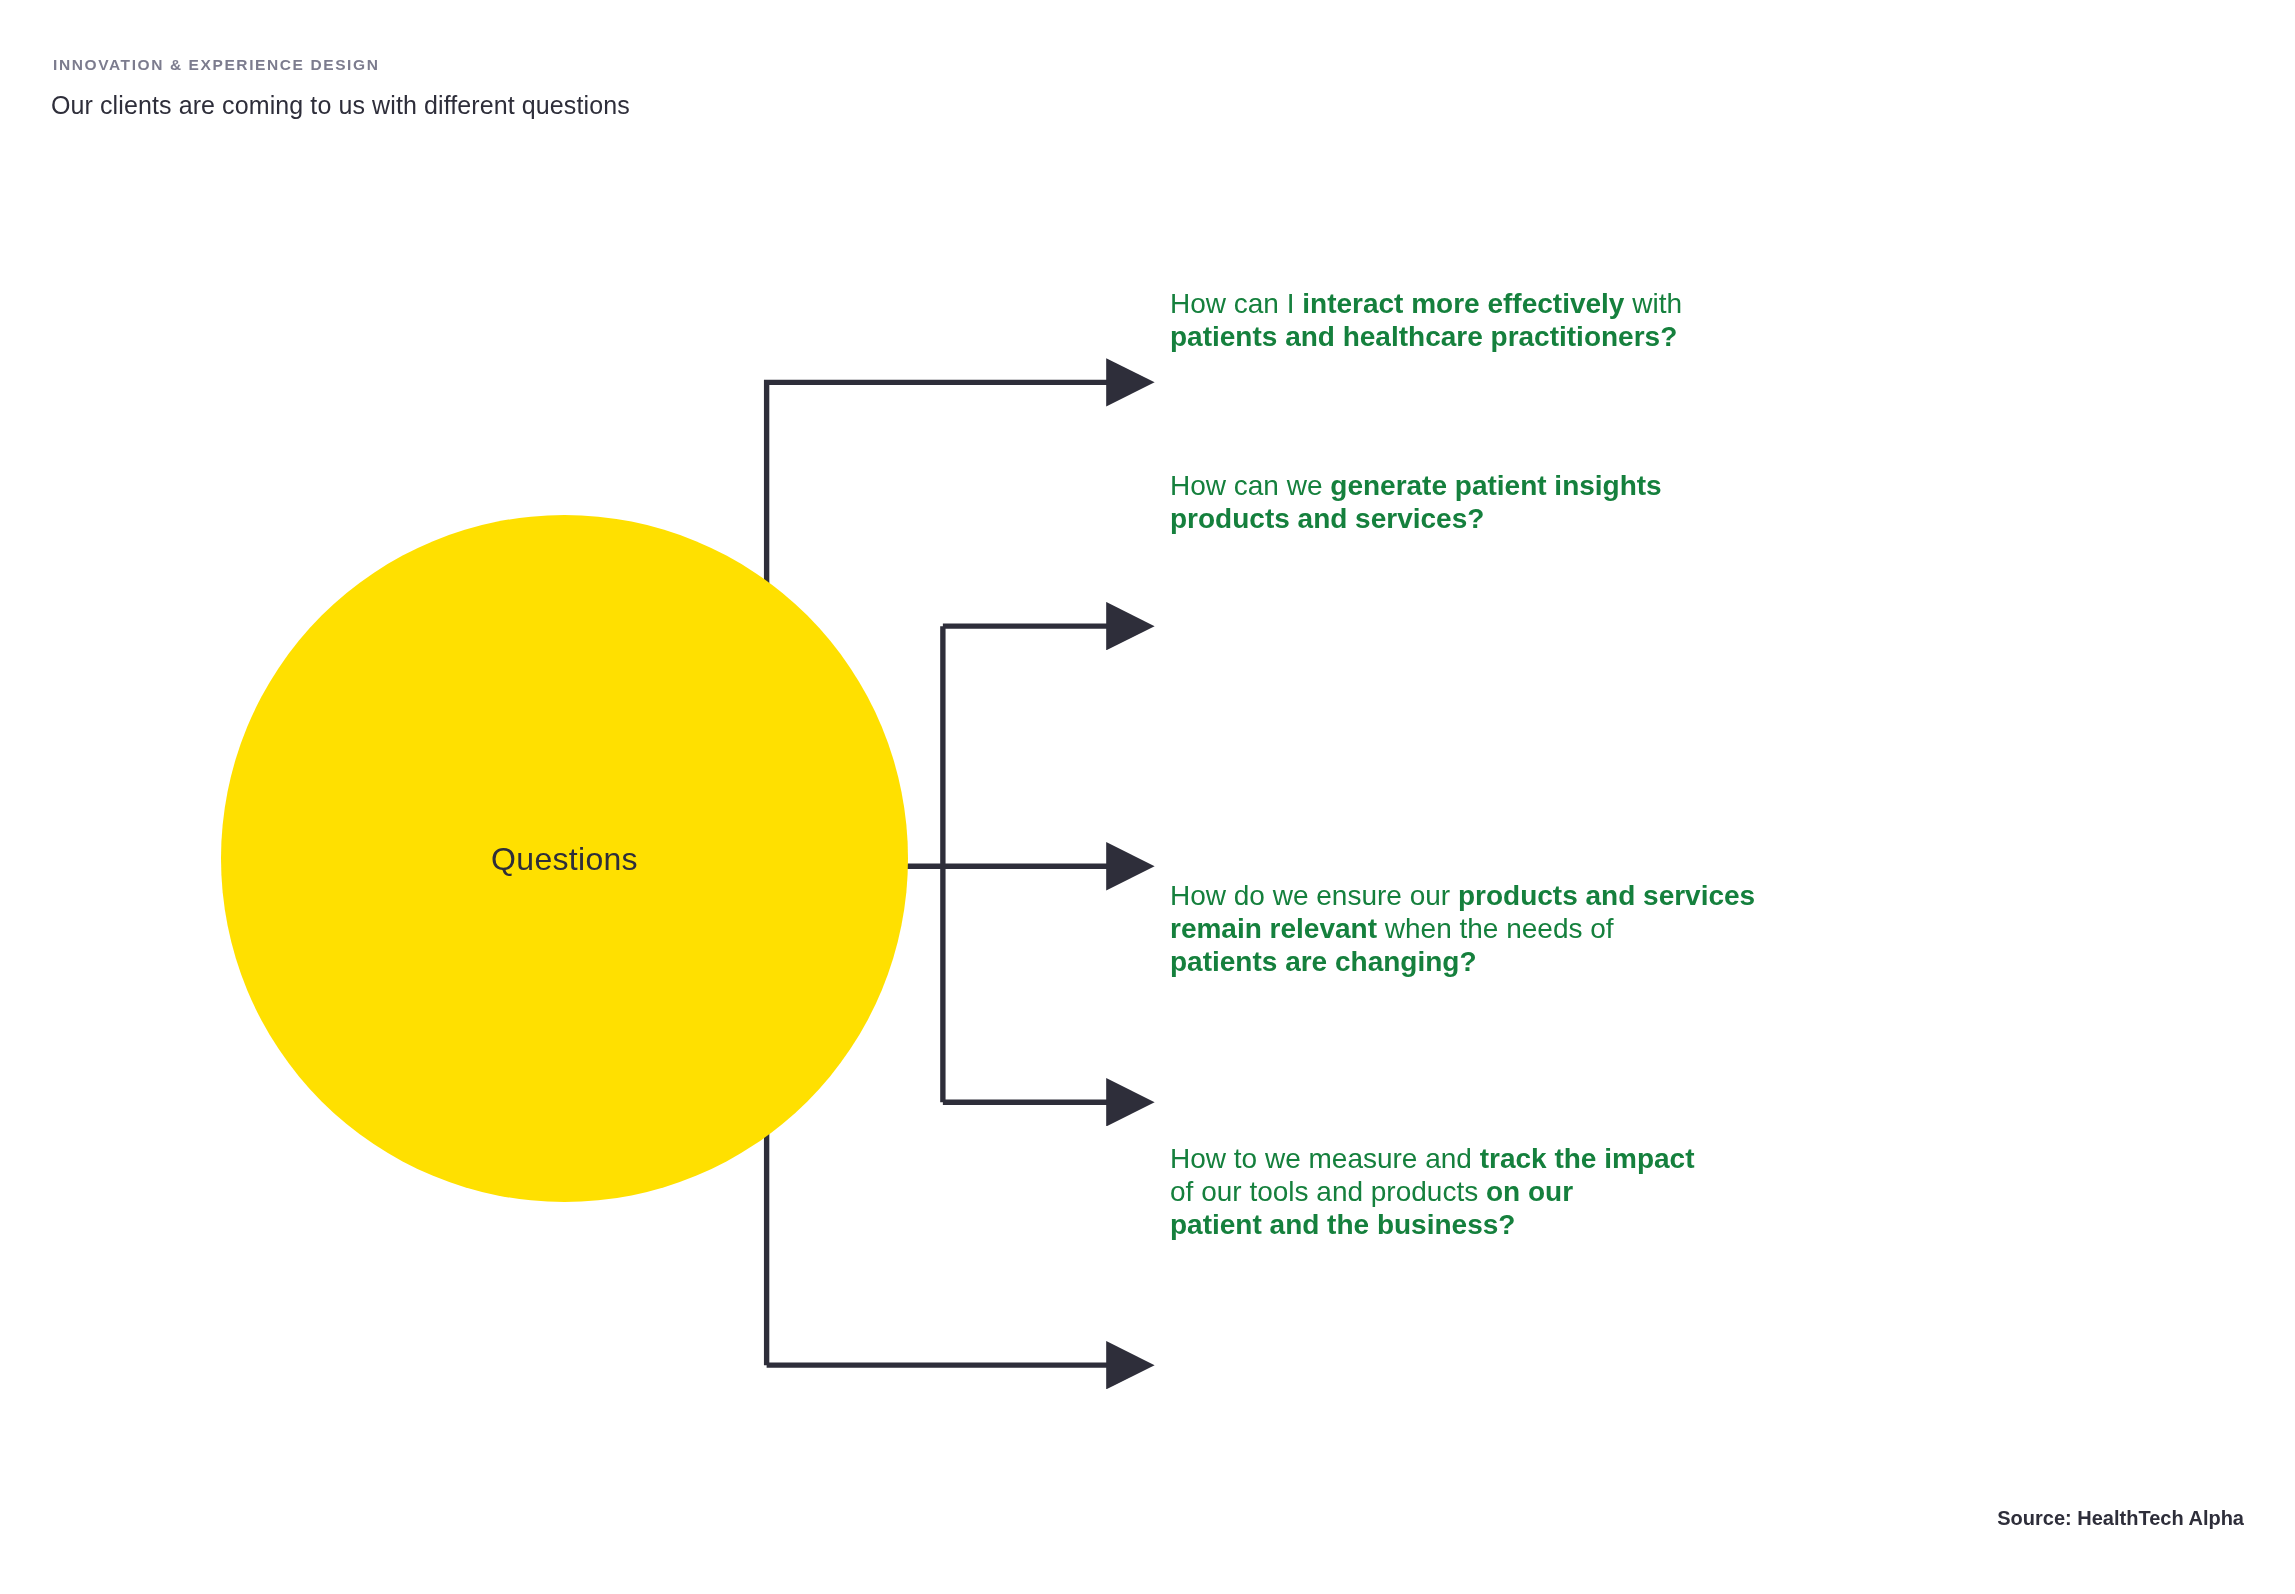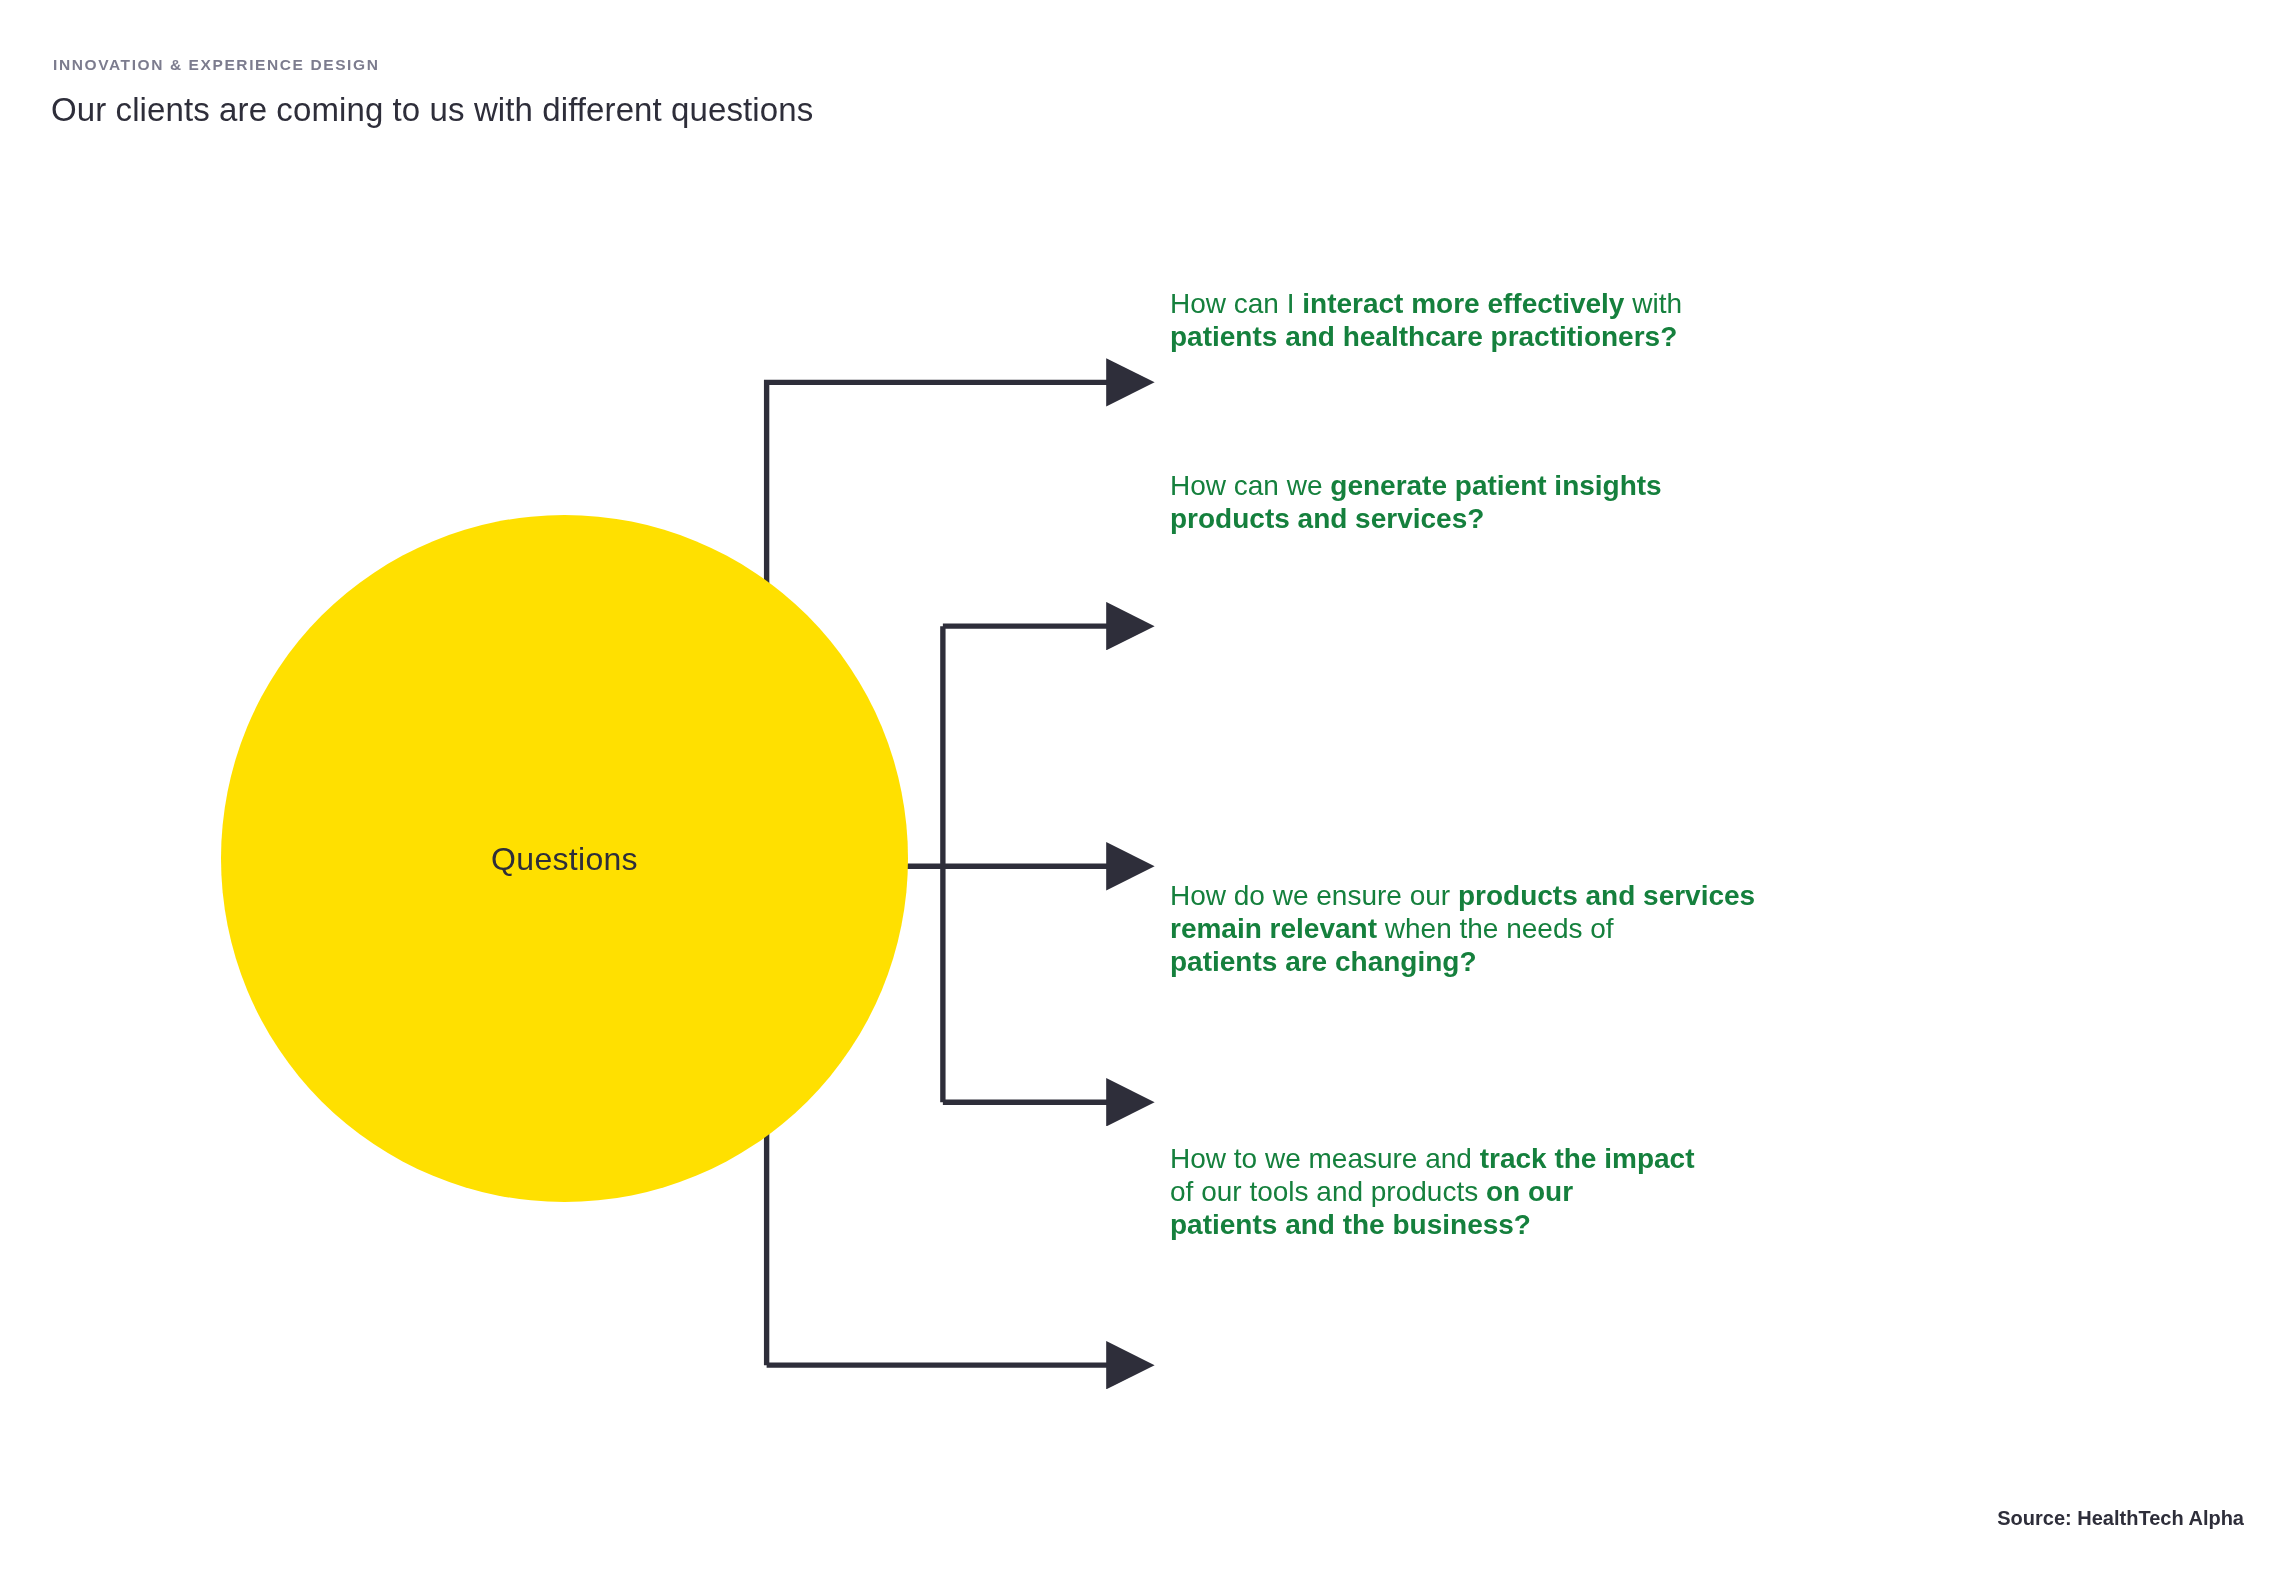--- a/index.html
+++ b/index.html
@@ -31,21 +31,21 @@
     letter-spacing: 1.6px;
     color: #7c7c8e;
     text-transform: uppercase;
     white-space: nowrap;
   }
 
   .slide-title {
     position: absolute;
     left: 51px;
     top: 91px;
-    font-size: 33px;
+    font-size: 25px;
     font-weight: 400;
     color: #2e2e3a;
     letter-spacing: 0.1px;
     white-space: nowrap;
   }
 
   
   .stage {
     position: absolute;
     left: 0;
@@ -163,19 +163,19 @@
       <span class="q-line"><b>products and services?</b></span>
     </div>
   <div class="q-block q4">
       <span class="q-line"><span>How do we ensure our </span><b>products and services</b></span>
       <span class="q-line"><b>remain relevant</b><span> when the needs of</span></span>
       <span class="q-line"><b>patients are changing?</b></span>
     </div>
   <div class="q-block q5">
       <span class="q-line"><span>How to we measure and </span><b>track the impact</b></span>
       <span class="q-line"><span>of our tools and products </span><b>on our</b></span>
-      <span class="q-line"><b>patients and the business?</b></span>
+      <span class="q-line"><b>patient and the business?</b></span>
     </div>
 
   <div class="source">Source: HealthTech Alpha</div>
 
 </div>
 
 
 </body></html>

